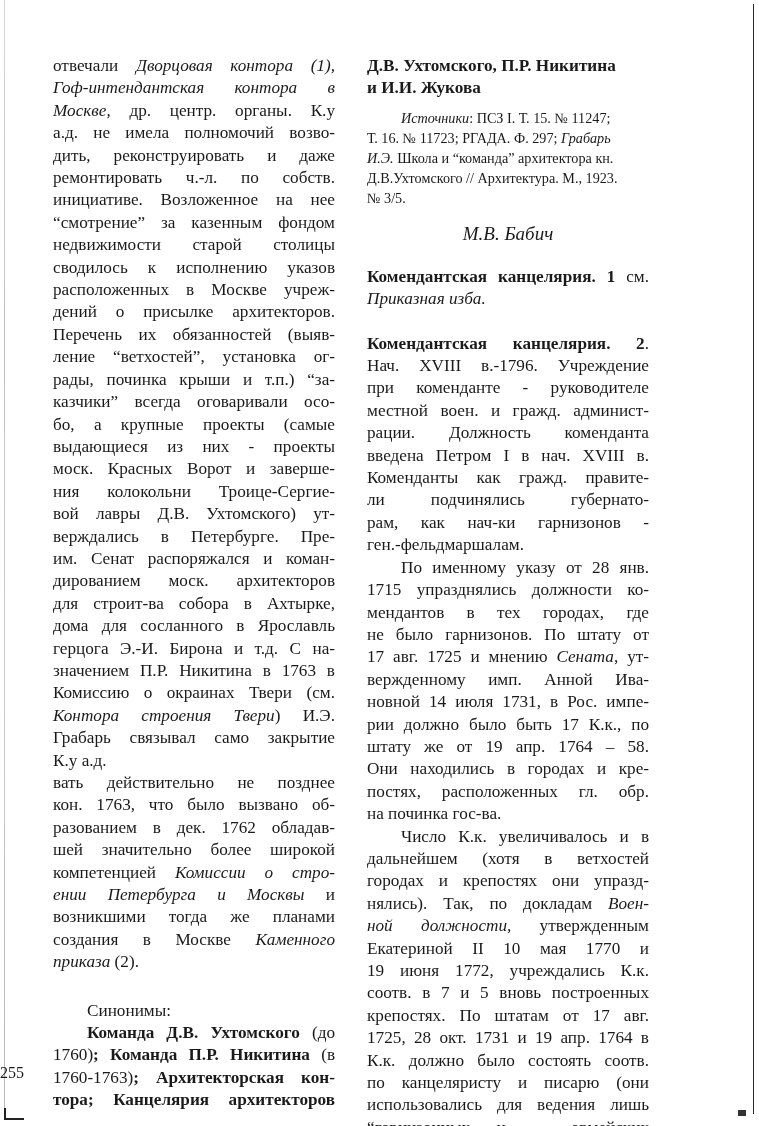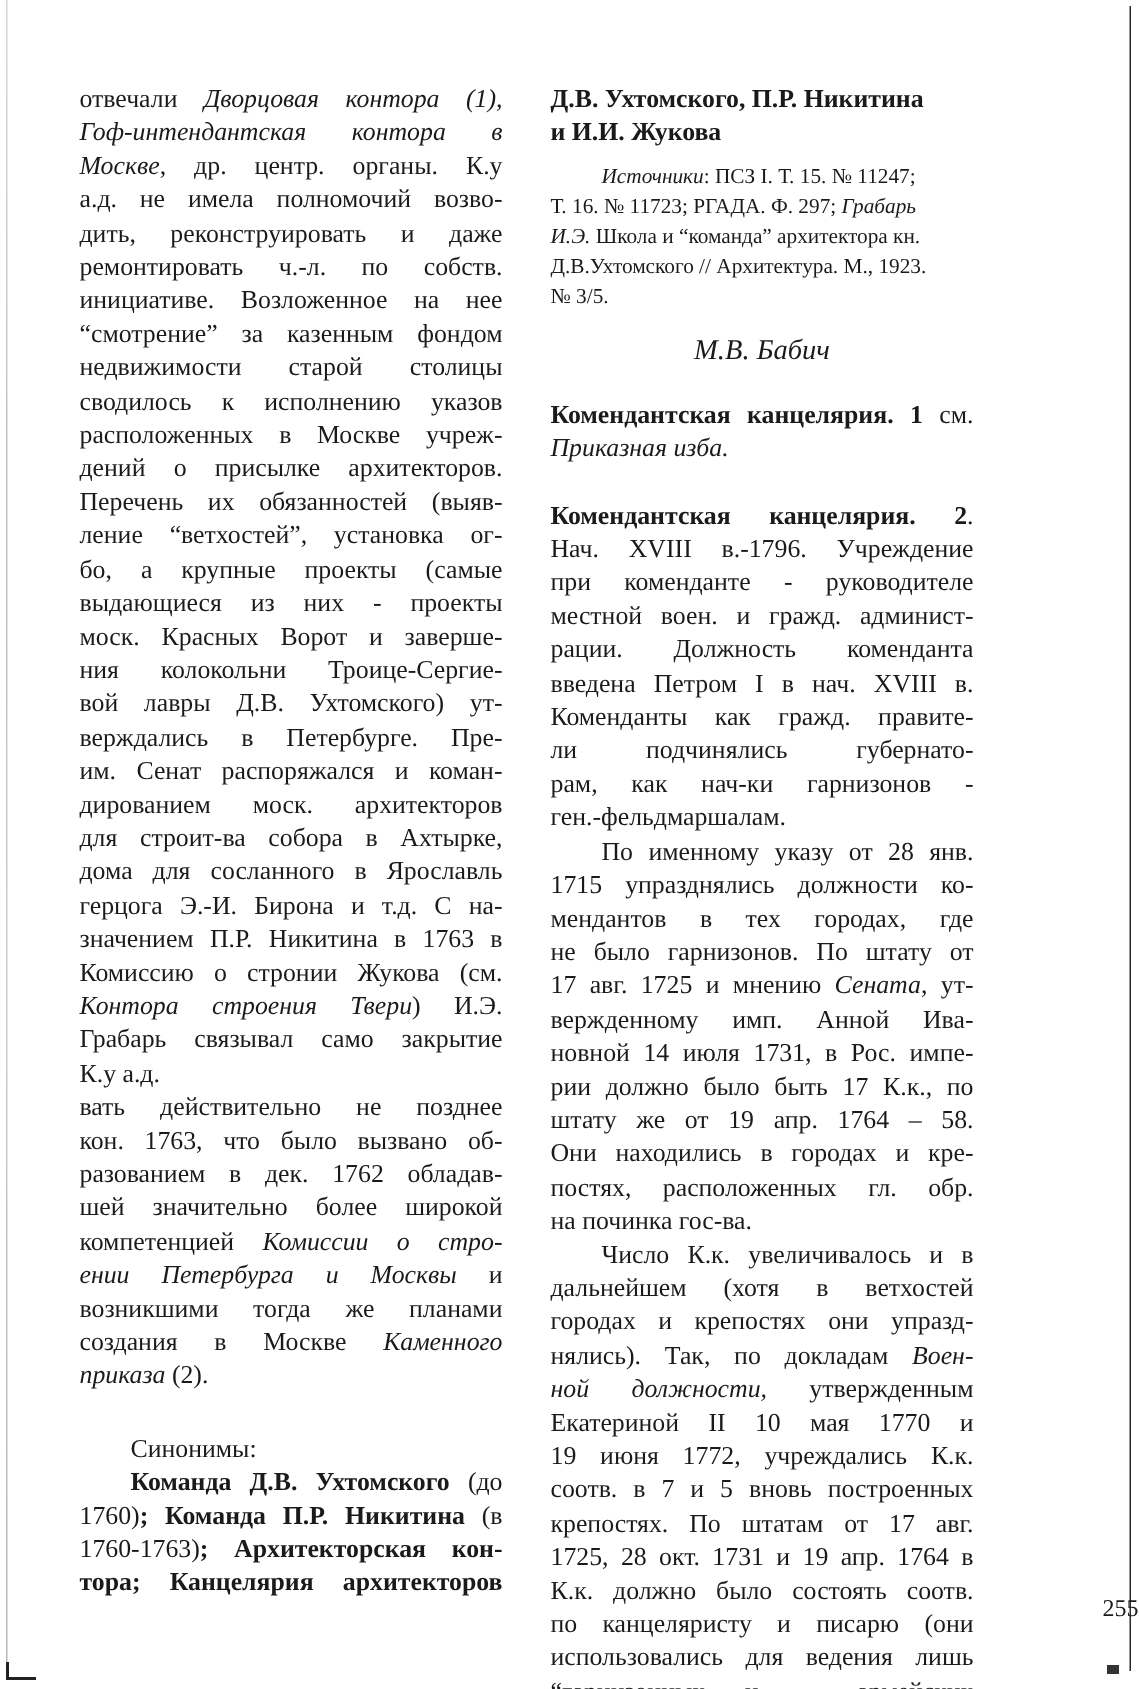--- a/index.html
+++ b/index.html
@@ -44,21 +44,21 @@
   }
   .sources .line { text-align: center; text-align-last: left; }
   .author {
     font-size: 19px; line-height: 20px; text-align: center; font-style: italic;
     margin-top: 16px;
   }
   .gap-md { height: 22px; }
   .gap-lg { height: 26px; }
   .page-number {
     position: absolute; left: 0; width: 759px; top: 1064px;
-    text-align: right; font-size: 16px;
+    text-align: left; font-size: 16px;
   }
 </style>
 </head>
 <body>
 
 <div class="scan-edge-left"></div>
 <div class="scan-edge-right"></div>
 <div class="corner-mark-left"></div>
 <div class="corner-mark-right"></div>
 
@@ -71,33 +71,35 @@
       <span class="line"><span>дить, реконструировать и даже</span></span>
       <span class="line"><span>ремонтировать ч.-л. по собств.</span></span>
       <span class="line"><span>инициативе. Возложенное на нее</span></span>
       <span class="line"><span>“смотрение” за казенным фондом</span></span>
       <span class="line"><span>недвижимости старой столицы</span></span>
       <span class="line"><span>сводилось к исполнению указов</span></span>
       <span class="line"><span>расположенных в Москве учреж-</span></span>
       <span class="line"><span>дений о присылке архитекторов.</span></span>
       <span class="line"><span>Перечень их обязанностей (выяв-</span></span>
       <span class="line"><span>ление “ветхостей”, установка ог-</span></span>
+      <span class="line"><span>рады, починка крыши и т.п.) “за-</span></span>
+      <span class="line"><span>казчики” всегда оговаривали осо-</span></span>
       <span class="line"><span>бо, а крупные проекты (самые</span></span>
       <span class="line"><span>выдающиеся из них - проекты</span></span>
       <span class="line"><span>моск. Красных Ворот и заверше-</span></span>
       <span class="line"><span>ния колокольни Троице-Сергие-</span></span>
       <span class="line"><span>вой лавры Д.В. Ухтомского) ут-</span></span>
       <span class="line"><span>верждались в Петербурге. Пре-</span></span>
       <span class="line"><span>им. Сенат распоряжался и коман-</span></span>
       <span class="line"><span>дированием моск. архитекторов</span></span>
       <span class="line"><span>для строит-ва собора в Ахтырке,</span></span>
       <span class="line"><span>дома для сосланного в Ярославль</span></span>
       <span class="line"><span>герцога Э.-И. Бирона и т.д. С на-</span></span>
       <span class="line"><span>значением П.Р. Никитина в 1763 в</span></span>
-      <span class="line"><span>Комиссию о стронии Жукова (см.</span></span>
+      <span class="line"><span>Комиссию о окраинах Твери (см.</span></span>
       <span class="line"><span class="it">Контора строения Твери</span><span>) И.Э.</span></span>
       <span class="line"><span>Грабарь связывал само закрытие</span></span>
       <span class="line last"><span>К.у а.д.</span></span>
     </div>
   <div>
       <span class="line"><span>вать действительно не позднее</span></span>
       <span class="line"><span>кон. 1763, что было вызвано об-</span></span>
       <span class="line"><span>разованием в дек. 1762 обладав-</span></span>
       <span class="line"><span>шей значительно более широкой</span></span>
       <span class="line"><span>компетенцией </span><span class="it">Комиссии о стро-</span></span>

